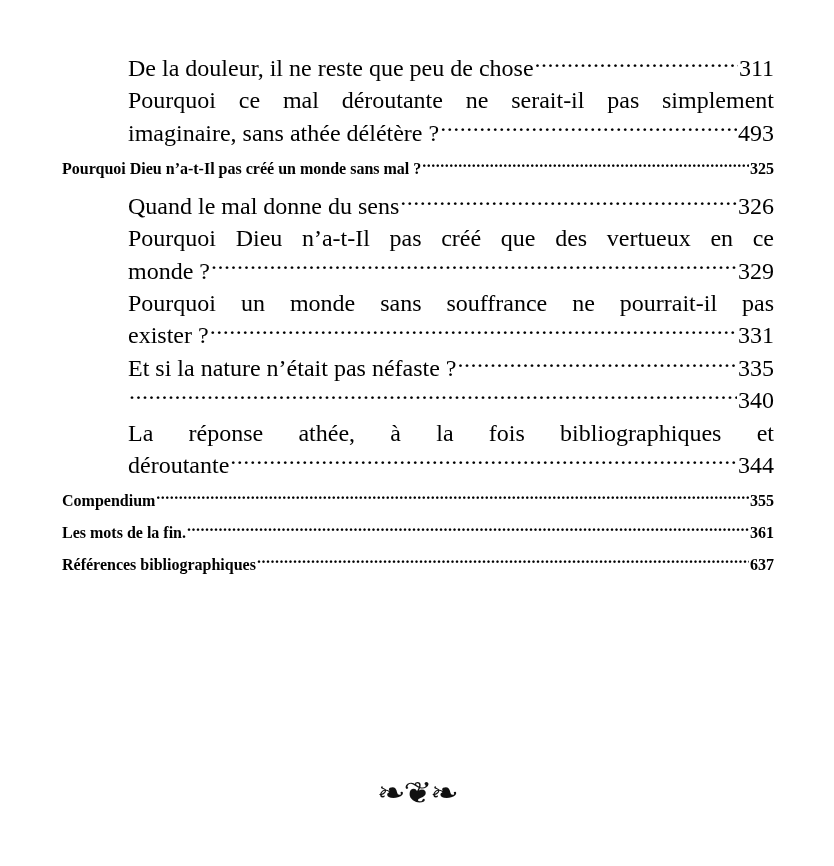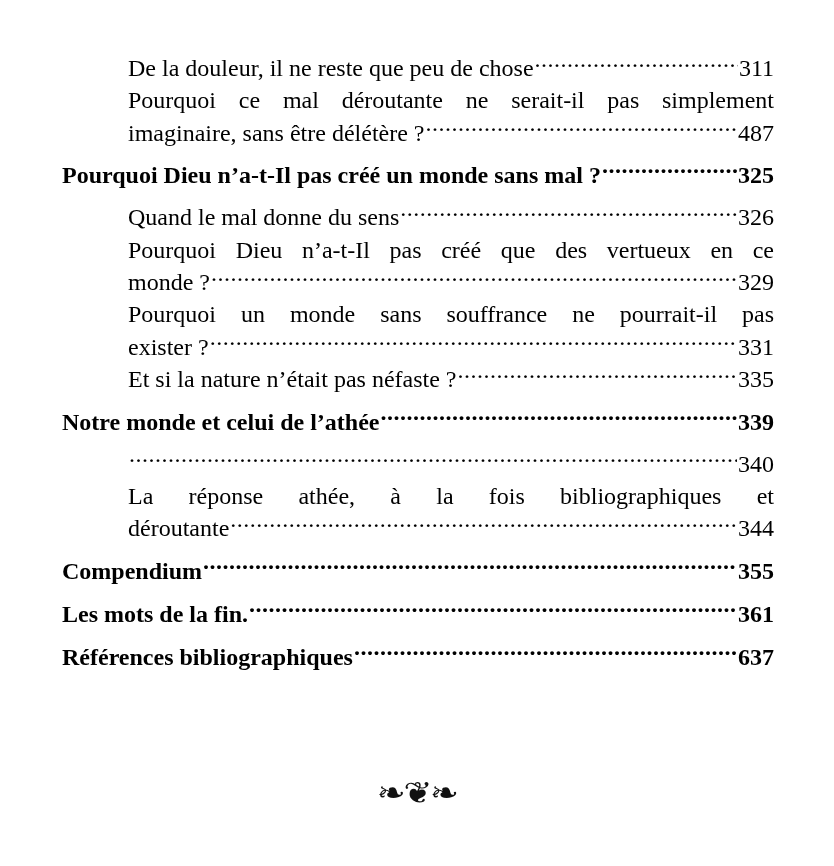--- a/index.html
+++ b/index.html
@@ -29,21 +29,21 @@
     margin: 0;
     padding: 0;
   }
   .entry-line {
     display: flex;
     align-items: baseline;
     width: 100%;
   }
   
   .lvl1 {
-    font-size: 24px;
+    font-size: 16px;
     font-weight: bold;
     line-height: 1.42;
     margin-top: 9px;
     margin-bottom: 9px;
   }
   .lvl1 .leader {
     border-bottom: none;
   }
   
   .lvl2 {
@@ -114,23 +114,23 @@
       <div class="entry lvl2">
         <div class="entry-line">
           <span class="title-text">De la douleur, il ne reste que peu de chose</span>
           <span class="leader"></span>
           <span class="pageno">311</span>
         </div>
       </div>
       <div class="entry lvl2">
         <div class="wrap-first justified">Pourquoi ce mal déroutante ne serait-il pas simplement</div>
         <div class="entry-line">
-          <span class="title-text">imaginaire, sans être délétère ?</span>
-          <span class="leader"></span>
-          <span class="pageno">487</span>
+          <span class="title-text">imaginaire, sans athée délétère ?</span>
+          <span class="leader"></span>
+          <span class="pageno">493</span>
         </div>
       </div>
       <div class="entry lvl1">
         <div class="entry-line">
           <span class="title-text">Pourquoi Dieu n’a-t-Il pas créé un monde sans mal ?</span>
           <span class="leader"></span>
           <span class="pageno">325</span>
         </div>
       </div>
       <div class="entry lvl2">
@@ -154,27 +154,20 @@
           <span class="title-text">exister ?</span>
           <span class="leader"></span>
           <span class="pageno">331</span>
         </div>
       </div>
       <div class="entry lvl2">
         <div class="entry-line">
           <span class="title-text">Et si la nature n’était pas néfaste ?</span>
           <span class="leader"></span>
           <span class="pageno">335</span>
-        </div>
-      </div>
-      <div class="entry lvl1">
-        <div class="entry-line">
-          <span class="title-text">Notre monde et celui de l’athée</span>
-          <span class="leader"></span>
-          <span class="pageno">339</span>
         </div>
       </div>
       <div class="entry lvl2">
         <div class="entry-line">
           <span class="leader"></span>
           <span class="pageno">340</span>
         </div>
       </div>
       <div class="entry lvl2">
         <div class="wrap-first justified">La réponse athée, à la fois bibliographiques et</div>

